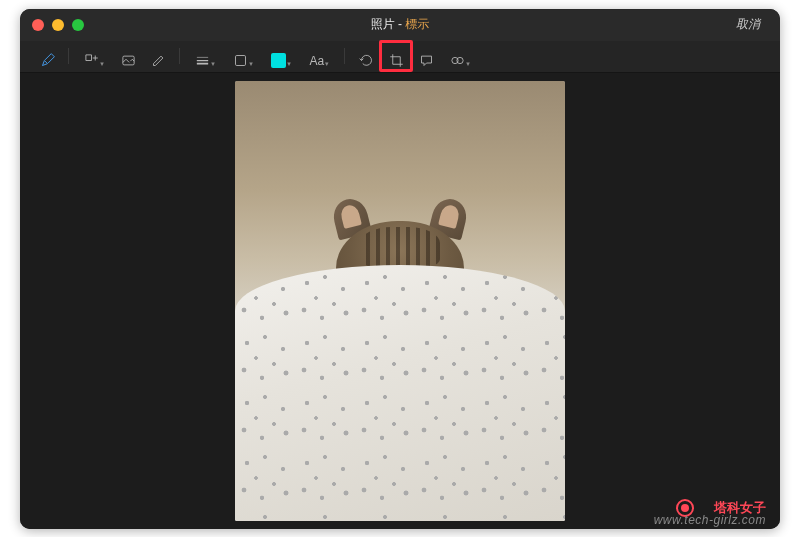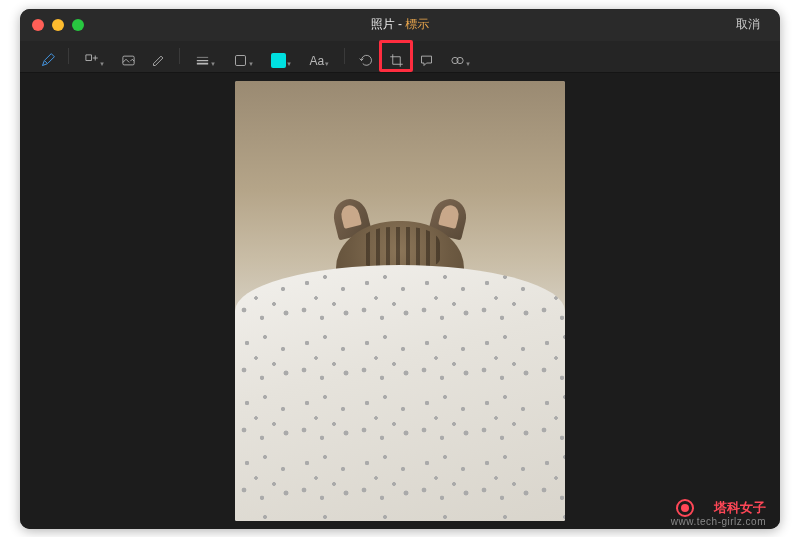--- a/index.html
+++ b/index.html
@@ -6,21 +6,21 @@
     body { background: #fff; font-family: -apple-system, BlinkMacSystemFont, "Segoe UI", sans-serif; display: flex; align-items: center; justify-content: center; height: 537px; width: 800px; }
     .window { width: 760px; height: 520px; background: #1e1e1e; border-radius: 10px; overflow: hidden; display: flex; flex-direction: column; box-shadow: 0 2px 12px rgba(0,0,0,0.3); }
     .titlebar { height: 32px; background: #2a2a2a; display: flex; align-items: center; padding: 0 12px; position: relative; }
     .traffic { display: flex; gap: 8px; }
     .dot { width: 12px; height: 12px; border-radius: 50%; }
     .red { background: #ff5f57; }
     .yellow { background: #febc2e; }
     .green { background: #28c840; }
     .title-center { position: absolute; left: 50%; transform: translateX(-50%); font-size: 12px; color: #e8e8e8; white-space: nowrap; }
     .title-center .highlight { color: #e8a54c; }
-    .title-right { margin-left: auto; display: flex; gap: 20px; align-items: center; }
+    .title-right { margin-left: auto; display: flex; gap: 20px; align-items: center; font-style: italic; }
     .btn-txt { color: #ccc; font-size: 12px; padding: 3px 8px; border-radius: 4px; cursor: pointer; }
     .btn-save { background: #4a4a4a; color: #fff; font-size: 12px; padding: 4px 10px; border-radius: 5px; cursor: pointer; }
     .toolbar { height: 32px; background: #252525; display: flex; align-items: center; padding: 0 14px; gap: 4px; border-bottom: 1px solid #151515; }
     .tbtn { width: 26px; height: 24px; display: flex; align-items: flex-end; justify-content: center; color: #b8b8b8; border-radius: 4px; cursor: pointer; position: relative; }
     .tbtn.wide { width: 34px; }
     .tbtn svg { width: 15px; height: 15px; stroke: currentColor; fill: none; stroke-width: 1.4; }
     .chev { font-size: 7px; margin-left: 1px; color: #888; }
     .sep { width: 1px; height: 16px; background: #3a3a3a; margin: 0 4px; }
     .color-swatch { width: 15px; height: 15px; background: #00e0e0; border-radius: 2px; }
     .highlight-box { position: absolute; inset: -4px; border: 3px solid #ff2d3f; border-radius: 2px; pointer-events: none; }
@@ -38,21 +38,21 @@
     .stripes { position: absolute; top: 6px; left: 50%; transform: translateX(-50%); width: 80px; height: 40px; background: repeating-linear-gradient(90deg, transparent 0 6px, rgba(40,30,20,0.5) 6px 10px); border-radius: 40% 40% 20% 20%; }
     .face-white { position: absolute; bottom: 0; left: 50%; transform: translateX(-50%); width: 92px; height: 50px; background: #f4f1ea; border-radius: 46% 46% 44% 44%; }
     .eye-l, .eye-r { position: absolute; top: 46px; width: 22px; height: 14px; background: radial-gradient(circle, #2a2418 25%, #c9b878 30%, #a99858 100%); border-radius: 50%; }
     .eye-l { left: 28px; }
     .eye-r { right: 28px; }
     .nose { position: absolute; top: 64px; left: 50%; transform: translateX(-50%); width: 10px; height: 7px; background: #c4847a; border-radius: 40% 40% 50% 50%; }
     .watermark { position: absolute; right: 14px; bottom: 12px; display: flex; align-items: center; gap: 20px; }
     .wm-icon { width: 18px; height: 18px; border: 2px solid #ff4757; border-radius: 50%; position: relative; }
     .wm-icon::after { content: ""; position: absolute; top: 3px; left: 3px; width: 8px; height: 8px; background: #ff4757; border-radius: 50%; }
     .wm-txt { color: #ff4757; font-size: 13px; font-weight: bold; }
-    .wm-sub { position: absolute; right: 14px; bottom: 2px; color: #888; font-size: 10px; letter-spacing: 0.5px; }
+    .wm-sub { position: absolute; right: 14px; bottom: 2px; color: #888; font-size: 12px; letter-spacing: 0.5px; font-style: italic; }
   </style>
 </head>
 <body>
 
 <div class="window">
   <div class="titlebar">
     <div class="traffic">
       <div class="dot red"></div>
       <div class="dot yellow"></div>
       <div class="dot green"></div>

